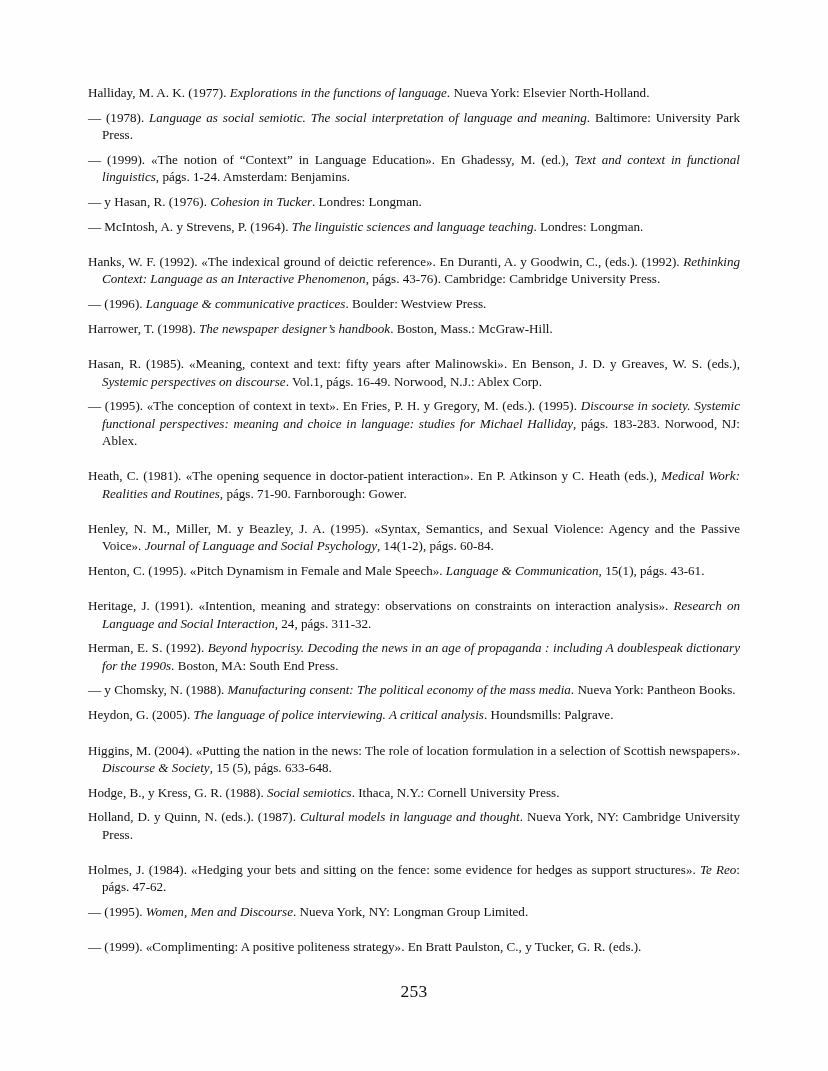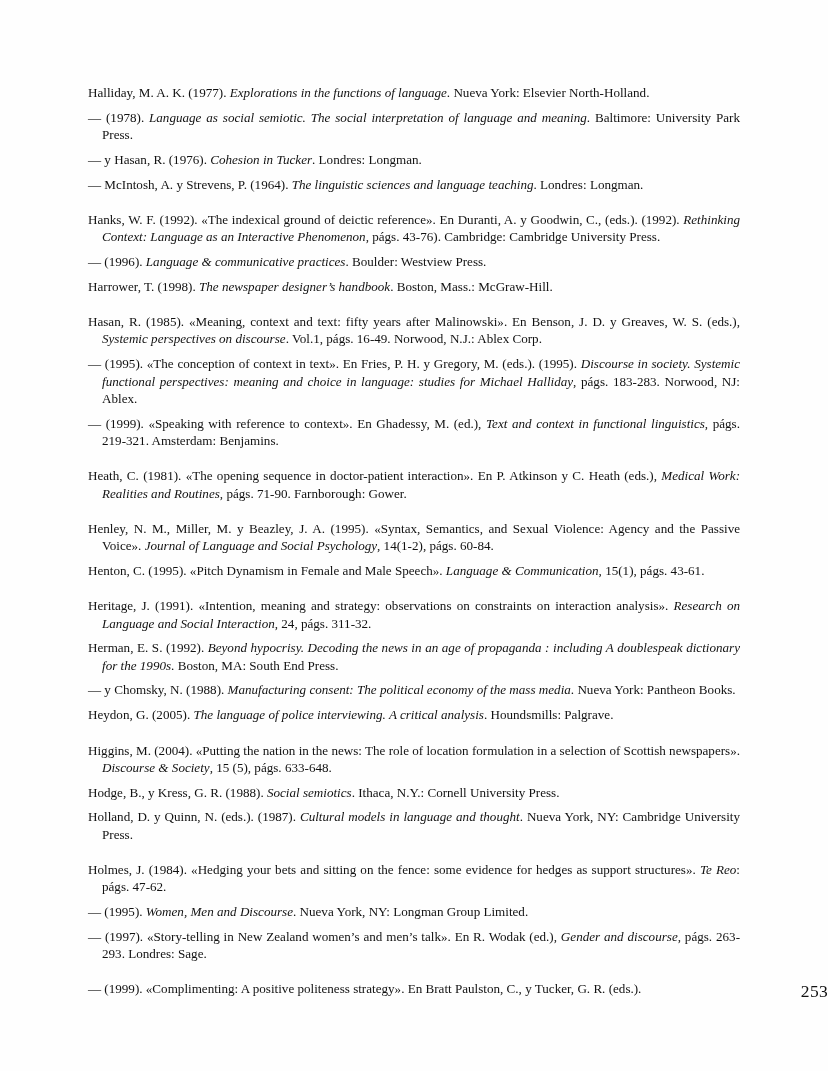--- a/index.html
+++ b/index.html
@@ -56,53 +56,52 @@
 
   .ref i {
     font-style: italic;
   }
 
   #folio {
     position: absolute;
     left: 0;
     top: 980px;
     width: 828px;
-    text-align: right;
+    text-align: center;
     font-size: 17.5px;
     line-height: 22px;
     letter-spacing: 0.3px;
   }
 </style>
 </head>
 <body style="color: rgb(17, 17, 17);">
 
 <div id="page" style="background: rgb(254, 254, 254); text-decoration: underline;">
 
   <div id="refs">
       <p class="ref">Halliday, M. A. K. (1977). <i>Explorations in the functions of language</i>. Nueva York: Elsevier North-Holland.</p>
       <p class="ref gap">— (1978). <i>Language as social semiotic. The social interpretation of language and meaning</i>. Baltimore: University Park Press.</p>
+      <p class="ref gap">— (1999). «The notion of “Context” in Language Education». En Ghadessy, M. (ed.), <i>Text and context in functional linguistics</i>, págs. 1-24. Amsterdam: Benjamins.</p>
       <p class="ref gap">— y Hasan, R. (1976). <i>Cohesion in Tucker</i>. Londres: Longman.</p>
       <p class="ref gap">— McIntosh, A. y Strevens, P. (1964). <i>The linguistic sciences and language teaching</i>. Londres: Longman.</p>
       <p class="ref tight">Hanks, W. F. (1992). «The indexical ground of deictic reference». En Duranti, A. y Goodwin, C., (eds.). (1992). <i>Rethinking Context: Language as an Interactive Phenomenon</i>, págs. 43-76). Cambridge: Cambridge University Press.</p>
       <p class="ref gap">— (1996). <i>Language &amp; communicative practices</i>. Boulder: Westview Press.</p>
       <p class="ref gap">Harrower, T. (1998). <i>The newspaper designer’s handbook</i>. Boston, Mass.: McGraw-Hill.</p>
       <p class="ref tight">Hasan, R. (1985). «Meaning, context and text: fifty years after Malinowski». En Benson, J. D. y Greaves, W. S. (eds.), <i>Systemic perspectives on discourse</i>. Vol.1, págs. 16-49. Norwood, N.J.: Ablex Corp.</p>
       <p class="ref gap">— (1995). «The conception of context in text». En Fries, P. H. y Gregory, M. (eds.). (1995). <i>Discourse in society. Systemic functional perspectives: meaning and choice in language: studies for Michael Halliday</i>, págs. 183-283. Norwood, NJ: Ablex.</p>
-      <p class="ref gap">— (1999). «Speaking with reference to context». En Ghadessy, M. (ed.), <i>Text and context in functional linguistics</i>, págs. 219-321. Amsterdam: Benjamins.</p>
       <p class="ref tight">Heath, C. (1981). «The opening sequence in doctor-patient interaction». En P. Atkinson y C. Heath (eds.), <i>Medical Work: Realities and Routines</i>, págs. 71-90. Farnborough: Gower.</p>
       <p class="ref tight">Henley, N. M., Miller, M. y Beazley, J. A. (1995). «Syntax, Semantics, and Sexual Violence: Agency and the Passive Voice». <i>Journal of Language and Social Psychology</i>, 14(1-2), págs. 60-84.</p>
       <p class="ref gap">Henton, C. (1995). «Pitch Dynamism in Female and Male Speech». <i>Language &amp; Communication</i>, 15(1), págs. 43-61.</p>
       <p class="ref tight">Heritage, J. (1991). «Intention, meaning and strategy: observations on constraints on interaction analysis». <i>Research on Language and Social Interaction</i>, 24, págs. 311-32.</p>
       <p class="ref gap">Herman, E. S. (1992). <i>Beyond hypocrisy. Decoding the news in an age of propaganda : including A doublespeak dictionary for the 1990s</i>. Boston, MA: South End Press.</p>
       <p class="ref gap">— y Chomsky, N. (1988). <i>Manufacturing consent: The political economy of the mass media</i>. Nueva York: Pantheon Books.</p>
       <p class="ref gap">Heydon, G. (2005). <i>The language of police interviewing. A critical analysis</i>. Houndsmills: Palgrave.</p>
       <p class="ref tight">Higgins, M. (2004). «Putting the nation in the news: The role of location formulation in a selection of Scottish newspapers». <i>Discourse &amp; Society</i>, 15 (5), págs. 633-648.</p>
       <p class="ref gap">Hodge, B., y Kress, G. R. (1988). <i>Social semiotics</i>. Ithaca, N.Y.: Cornell University Press.</p>
       <p class="ref gap">Holland, D. y Quinn, N. (eds.). (1987). <i>Cultural models in language and thought</i>. Nueva York, NY: Cambridge University Press.</p>
       <p class="ref tight">Holmes, J. (1984). «Hedging your bets and sitting on the fence: some evidence for hedges as support structures». <i>Te Reo</i>: págs. 47-62.</p>
       <p class="ref gap">— (1995). <i>Women, Men and Discourse</i>. Nueva York, NY: Longman Group Limited.</p>
-      <p class="ref gap">— (1997). «Story-telling in New Zealand women’s and men’s talk». En R. Wodak (ed.), <i>Gender and discourse</i>, págs. 263-293. Londres: Sage.</p>
       <p class="ref tight">— (1999). «Complimenting: A positive politeness strategy». En Bratt Paulston, C., y Tucker, G. R. (eds.).</p>
     </div>
 
   <div id="folio">253</div>
 
 </div>
 
 </body></html>

